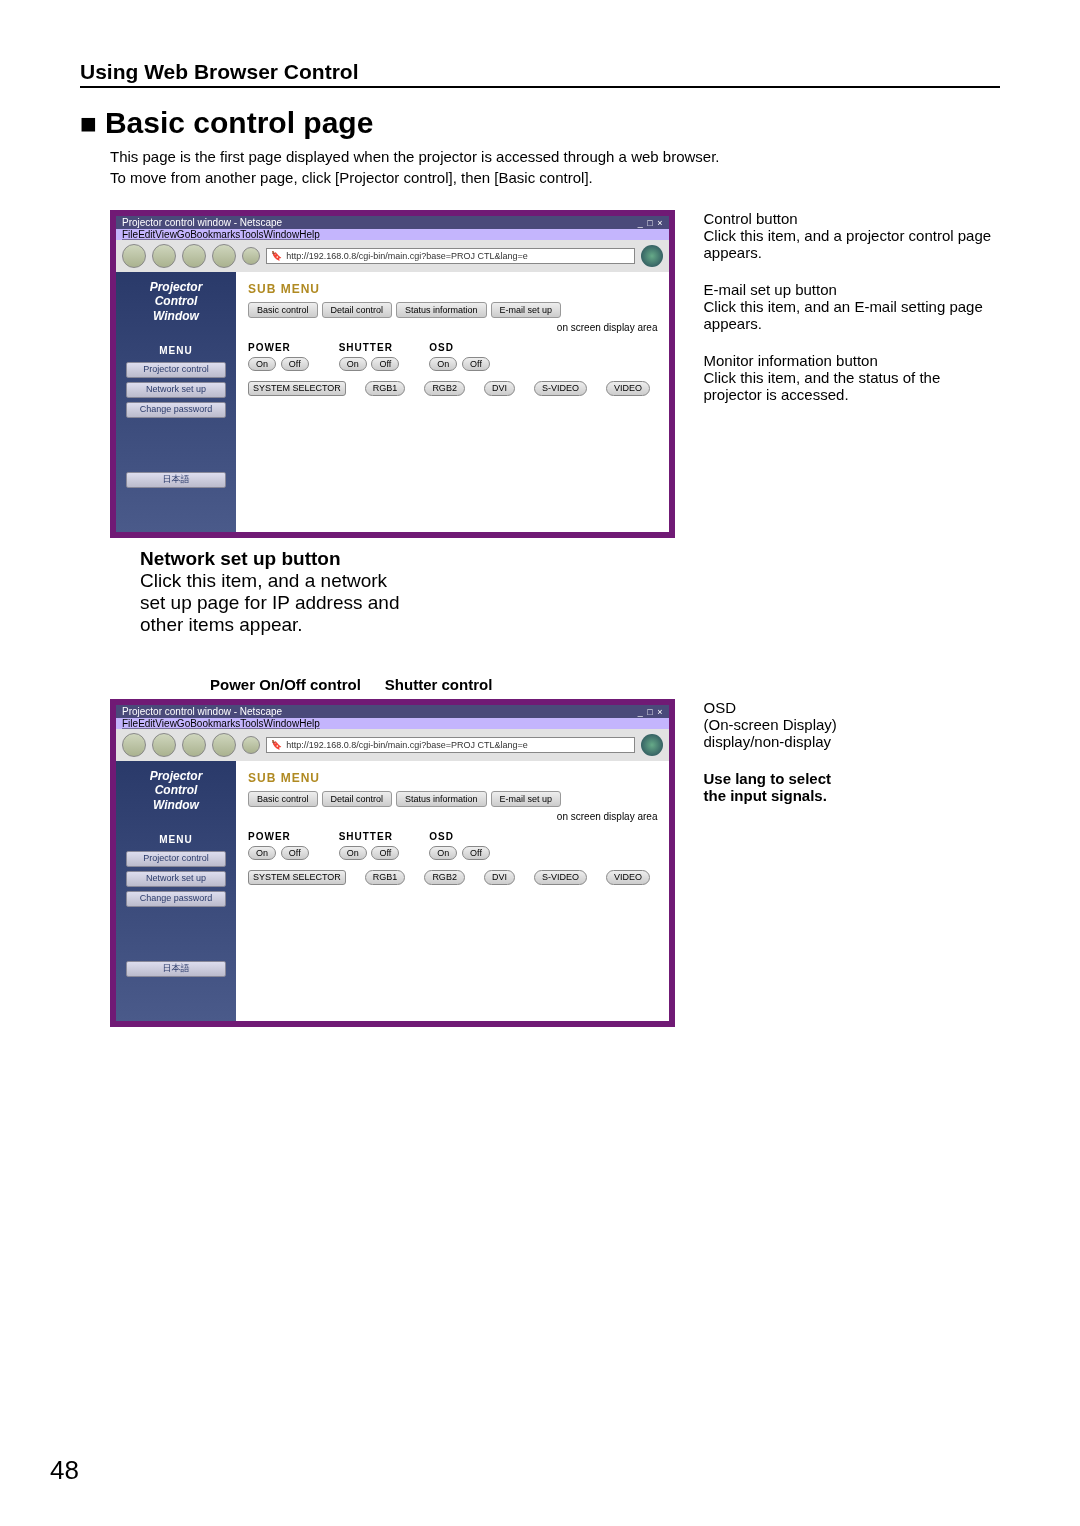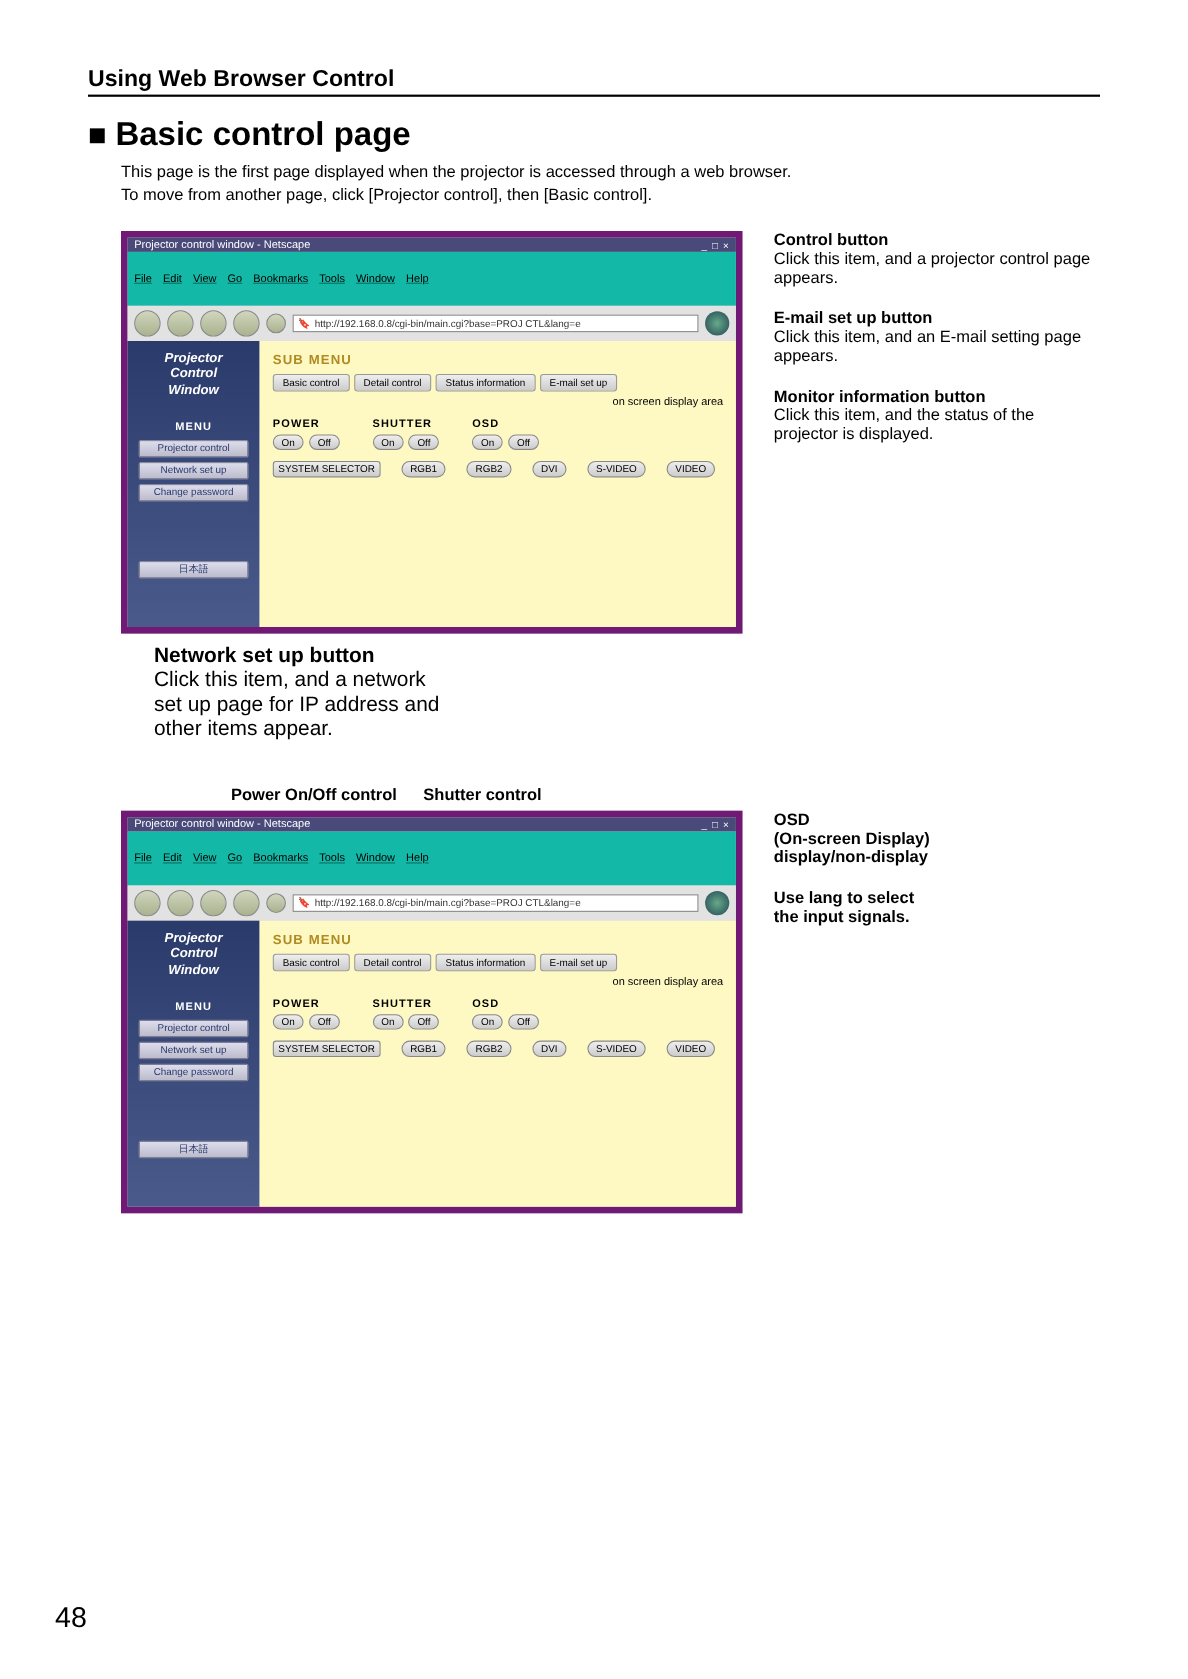--- a/index.html
+++ b/index.html
@@ -61,25 +61,24 @@
   display: flex;
   align-items: center;
   gap: 6px;
 }
 .win-ctrls {
   margin-left: auto;
   font-size: 9px;
   letter-spacing: 1px;
 }
 .menubar {
-  background: #14b8a6;
-  padding: 19px 6px;
-  font-size: 10px;
-  display: flex;
-  gap: 10px;
+  background: #c4b5fd;
+  padding: 0 6px;
+  font-size: 10px;
+  display: flex;
 }
 .menubar span { text-decoration: underline; text-decoration-color: rgba(0,0,0,0.4); }
 .toolbar {
   background: #e2e2e2;
   padding: 4px 6px;
   display: flex;
   align-items: center;
   gap: 6px;
 }
 .tbtn {
@@ -133,21 +132,21 @@
   border: 1px solid #889;
   border-radius: 2px;
   padding: 2px 4px;
   margin: 4px auto;
   font-size: 9px;
   width: 90px;
   line-height: 1.1;
 }
 .content {
   flex: 1;
-  background: #fef9c3;
+  background: #ffffff;
   padding: 10px 12px;
   position: relative;
 }
 .submenu-label {
   color: #b08a22;
   font-weight: bold;
   font-size: 12px;
   letter-spacing: 1px;
   margin-bottom: 6px;
 }
@@ -176,21 +175,21 @@
   position: absolute;
   top: 50px;
   right: 12px;
   font-size: 10px;
 }
 .annotations {
   width: 300px;
   font-size: 15px;
 }
 .annotations .ann { margin-bottom: 20px; }
-.annotations .ann-title { font-weight: bold; }
+.annotations .ann-title { font-weight: normal; }
 .below-caps {
   display: flex;
   gap: 40px;
   margin-left: 60px;
   font-size: 19px;
   margin-bottom: 40px;
 }
 .below-caps .bc { width: 260px; }
 .below-caps .bc-title { font-weight: bold; }
 .mid-caps {
@@ -316,21 +315,21 @@
     <div class="ann">
       <div class="ann-title">Control button</div>
       <div>Click this item, and a projector control page appears.</div>
     </div>
     <div class="ann">
       <div class="ann-title">E-mail set up button</div>
       <div>Click this item, and an E-mail setting page appears.</div>
     </div>
     <div class="ann">
       <div class="ann-title">Monitor information button</div>
-      <div>Click this item, and the status of the projector is displayed.</div>
+      <div>Click this item, and the status of the projector is accessed.</div>
     </div>
   </div>
 </div>
 
 <div class="below-caps">
   <div class="bc">
     <div class="bc-title">Network set up button</div>
     <div>Click this item, and a network set up page for IP address and other items appear.</div>
   </div>
 </div>

